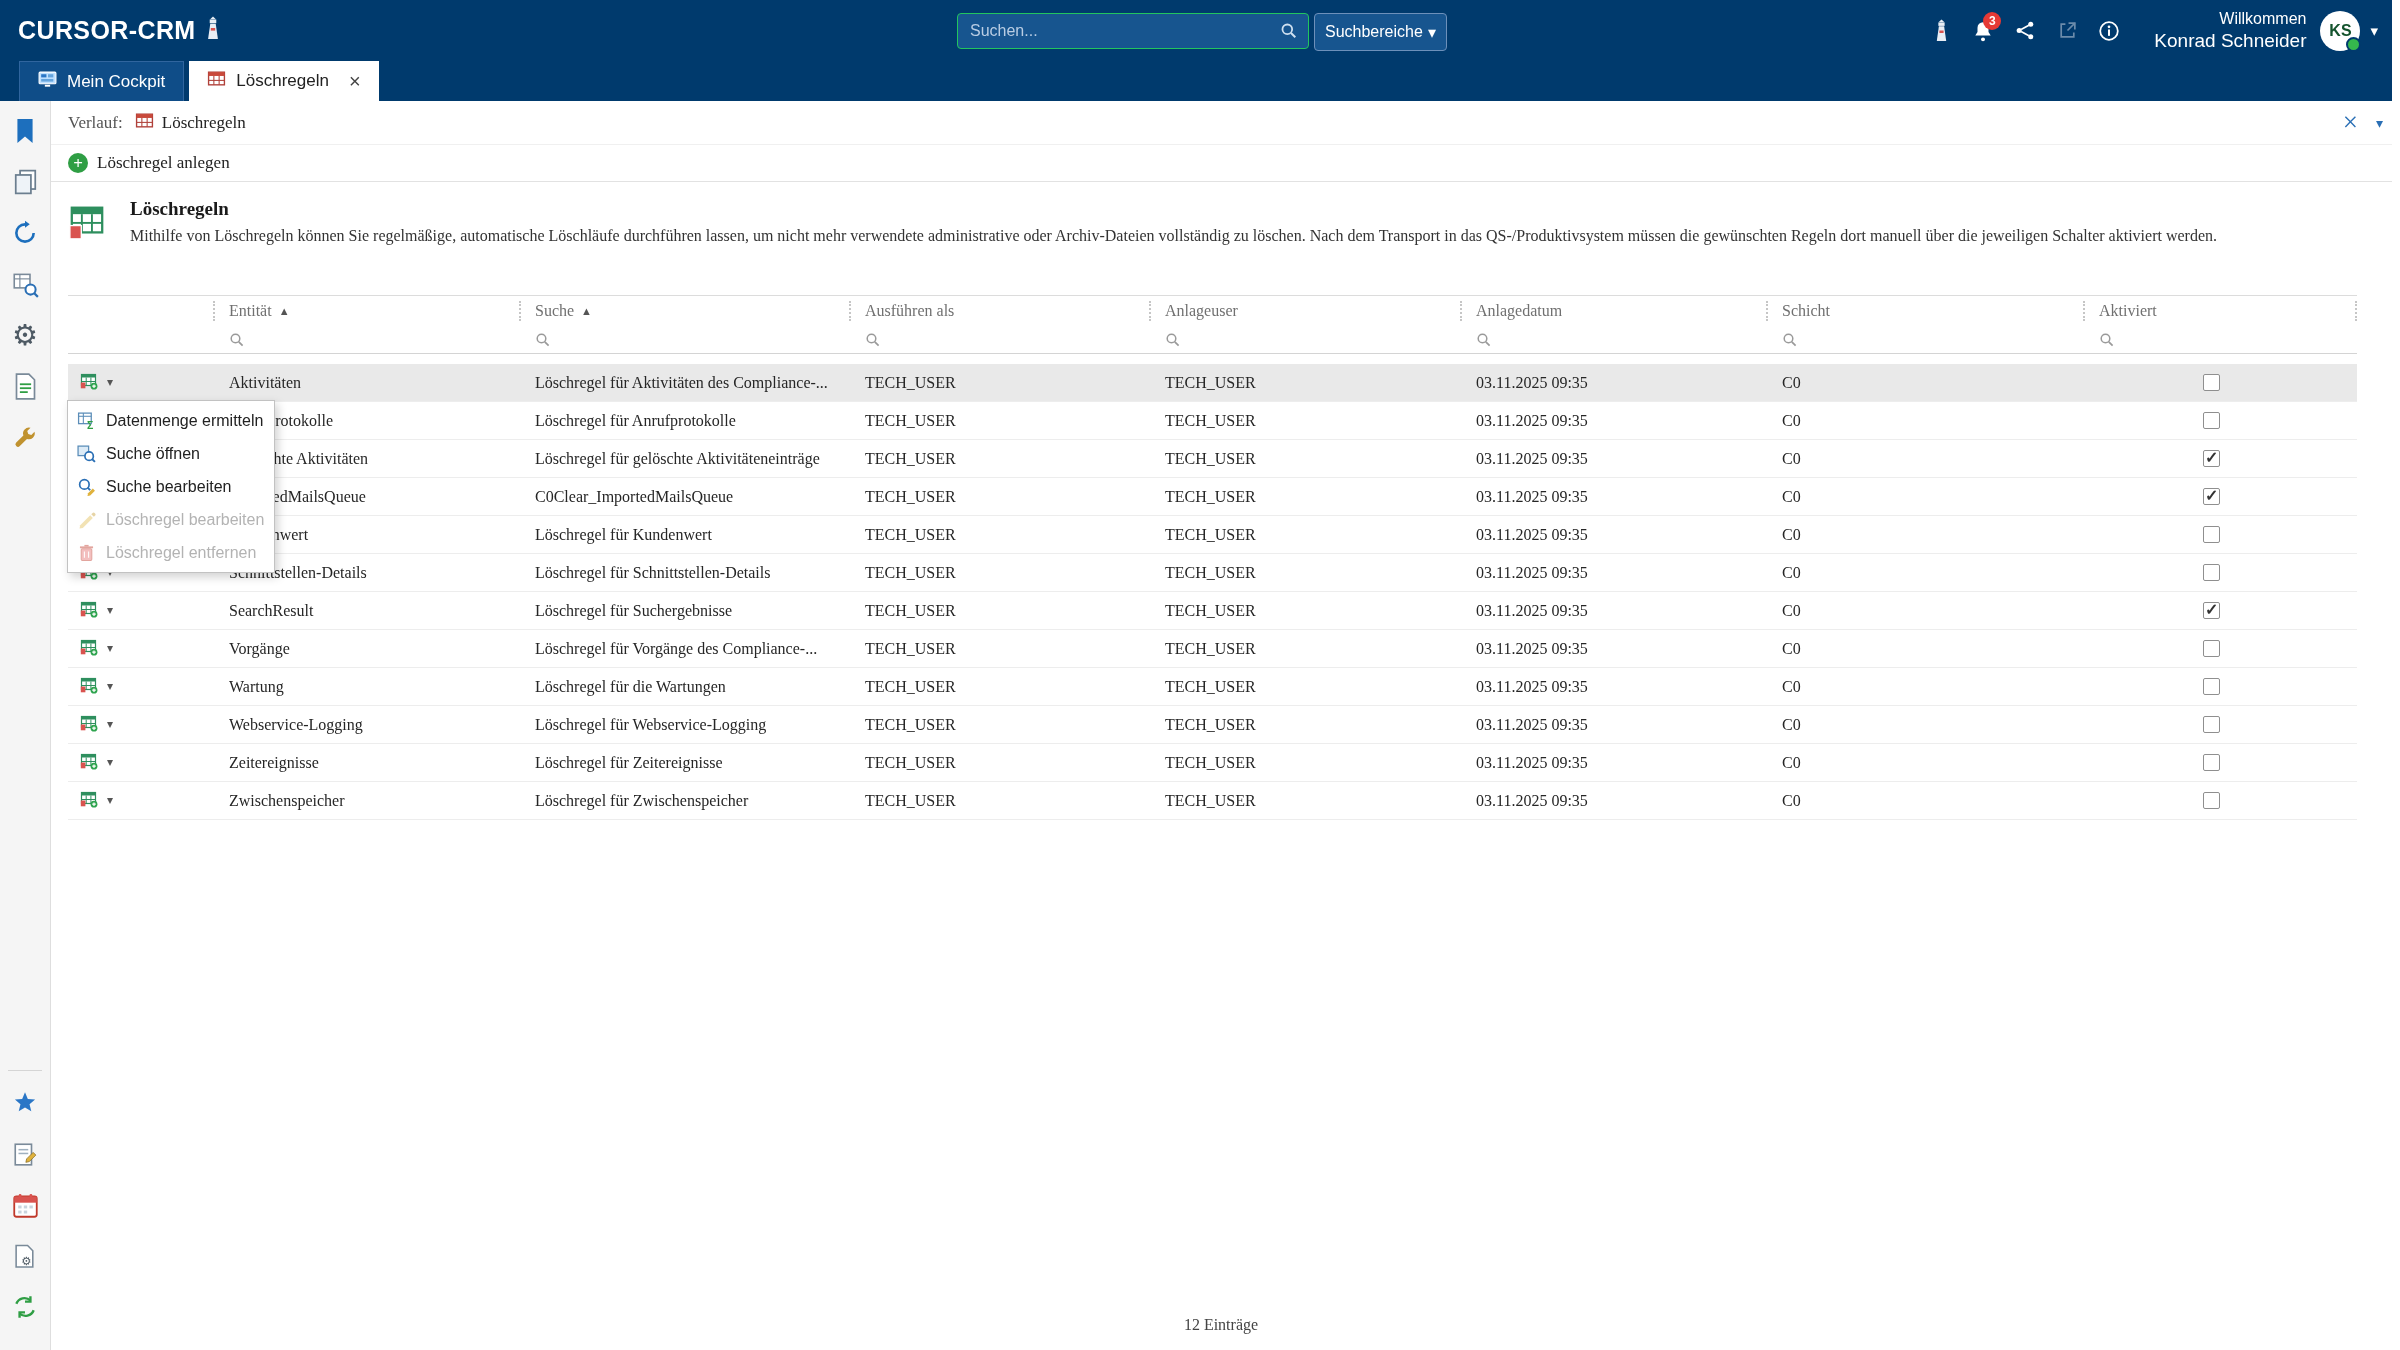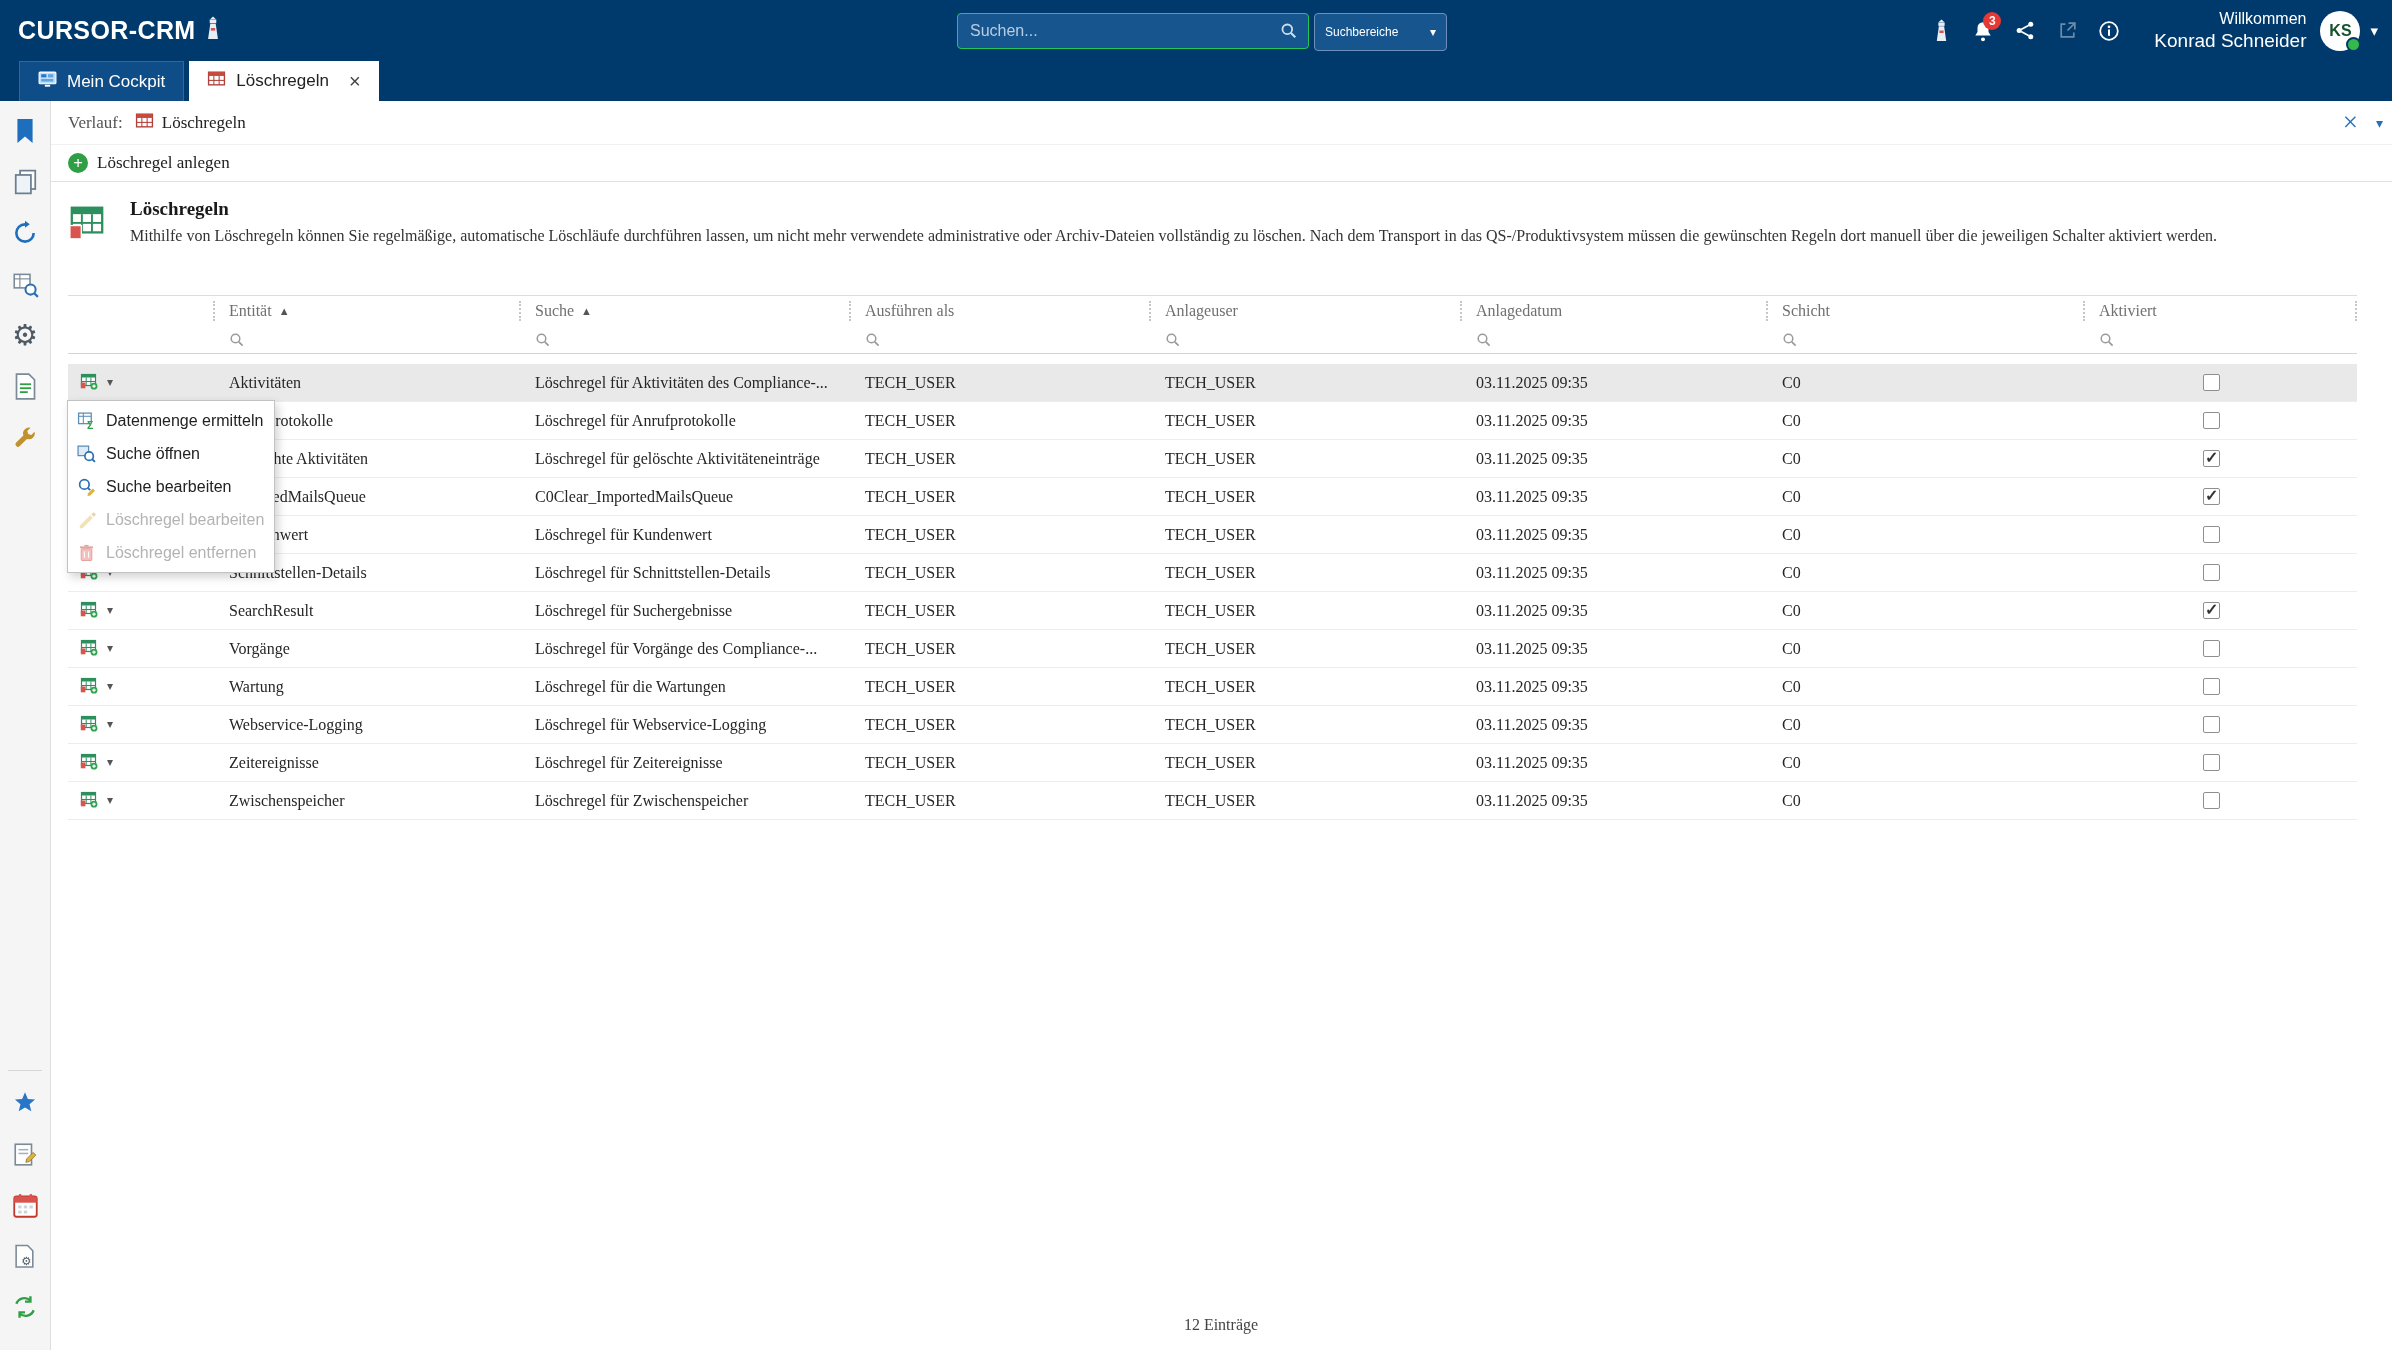--- a/index.html
+++ b/index.html
@@ -6,21 +6,21 @@
   body{width:2400px;height:1350px;overflow:hidden;font-family:"Liberation Sans",sans-serif;background:#fff;}
   .app{position:relative;width:2392px;height:1350px;overflow:hidden;background:#fff;}
 
   
   .topbar{position:absolute;top:0;left:0;right:0;height:61px;background:#003a6d;color:#fff;}
   .logo{position:absolute;left:18px;top:0;height:61px;display:flex;align-items:center;gap:9px;font-size:25px;font-weight:700;letter-spacing:.4px;}
   .searchbox{position:absolute;left:957px;top:13px;width:352px;height:36px;background:#17558f;border:1px solid #22c55e;border-radius:4px;display:flex;align-items:center;box-sizing:border-box;}
   .searchbox input{flex:1;background:transparent;border:none;outline:none;color:#e4eefa;font-size:16px;padding:0 12px;font-family:"Liberation Sans",sans-serif;}
   .searchbox input::placeholder{color:#b9cde4;}
   .searchbox .mag{margin-right:10px;display:flex;}
-  .scopebox{position:absolute;left:1314px;top:13px;width:133px;height:36px;background:#17558f;border:1px solid #6d90ba;border-radius:4px;display:flex;align-items:center;justify-content:space-between;padding:18px 10px;box-sizing:border-box;font-size:12px;color:#fff;cursor:pointer;}
+  .scopebox{position:absolute;left:1314px;top:13px;width:133px;height:36px;background:#17558f;border:1px solid #6d90ba;border-radius:4px;display:flex;align-items:center;justify-content:space-between;padding:18px 10px;box-sizing:border-box;font-size:16px;color:#fff;cursor:pointer;}
   .topbar-right{position:absolute;right:14px;top:0;height:61px;display:flex;align-items:center;}
   .tb-icon{width:42px;height:40px;display:flex;align-items:center;justify-content:center;position:relative;cursor:pointer;}
   .badge{position:absolute;top:1px;right:3px;min-width:18px;height:18px;border-radius:9px;background:#e53935;color:#fff;font-size:12px;display:flex;align-items:center;justify-content:center;font-weight:700;padding:0 3px;box-sizing:border-box;}
   .welcome{margin:0 14px 0 24px;text-align:right;line-height:1.25;}
   .welcome .l1{font-size:16px;}
   .welcome .l2{font-size:19px;}
   .avatar{width:40px;height:40px;border-radius:50%;background:#fff;color:#14532d;font-size:16px;font-weight:700;display:flex;align-items:center;justify-content:center;position:relative;cursor:pointer;}
   .avatar .status{position:absolute;right:-1px;bottom:-1px;width:11px;height:11px;border-radius:50%;background:#35b84d;border:2px solid #003a6d;}
   .tb-caret{color:#fff;font-size:15px;margin-left:10px;cursor:pointer;}
 

